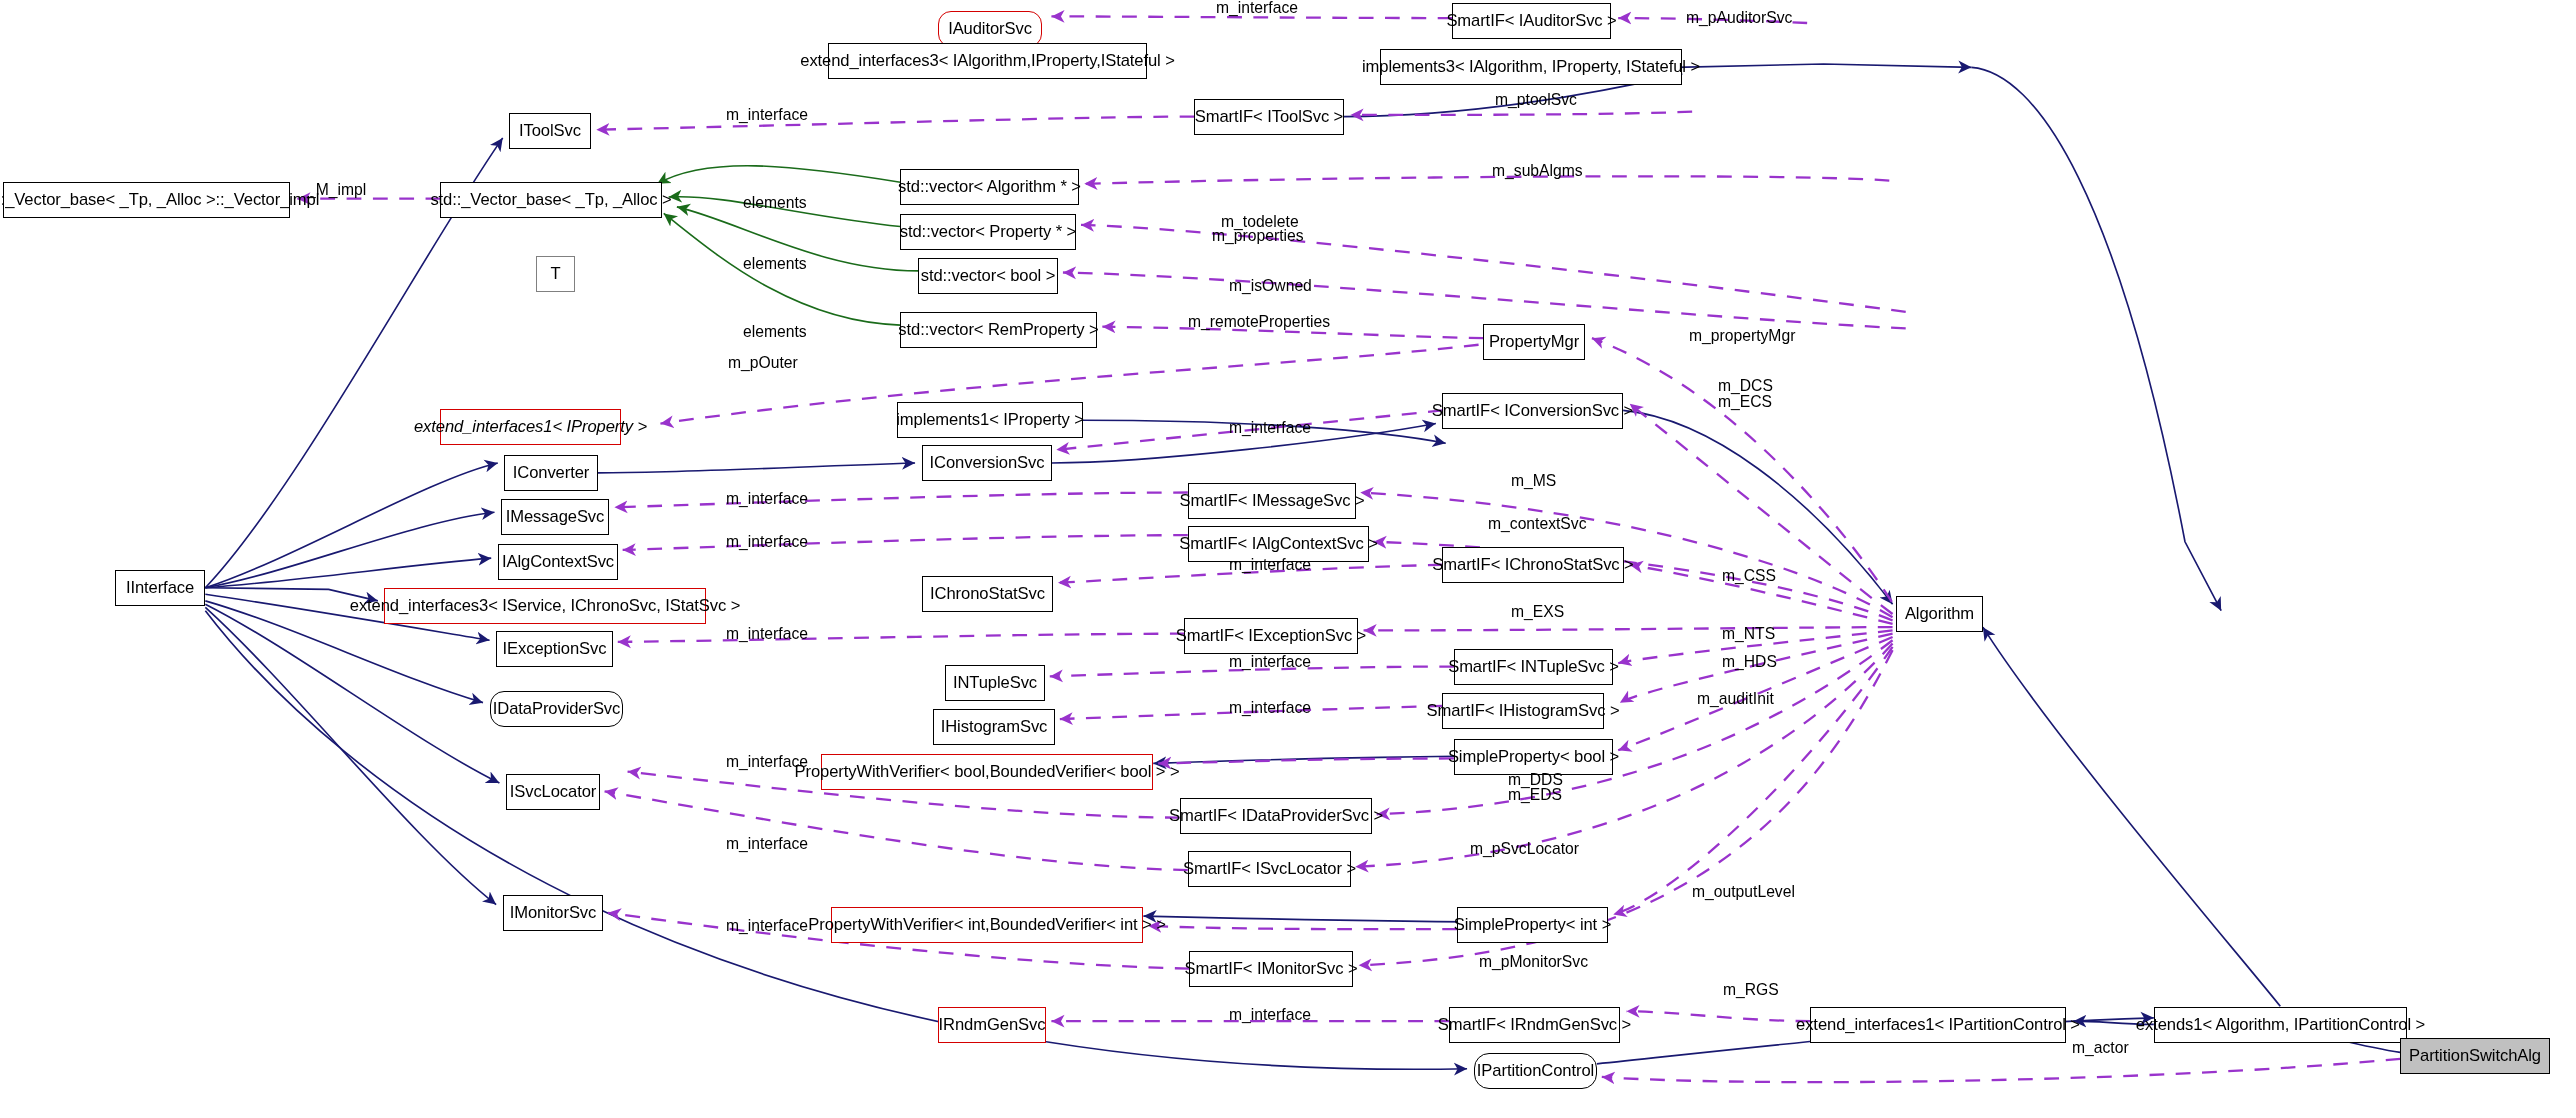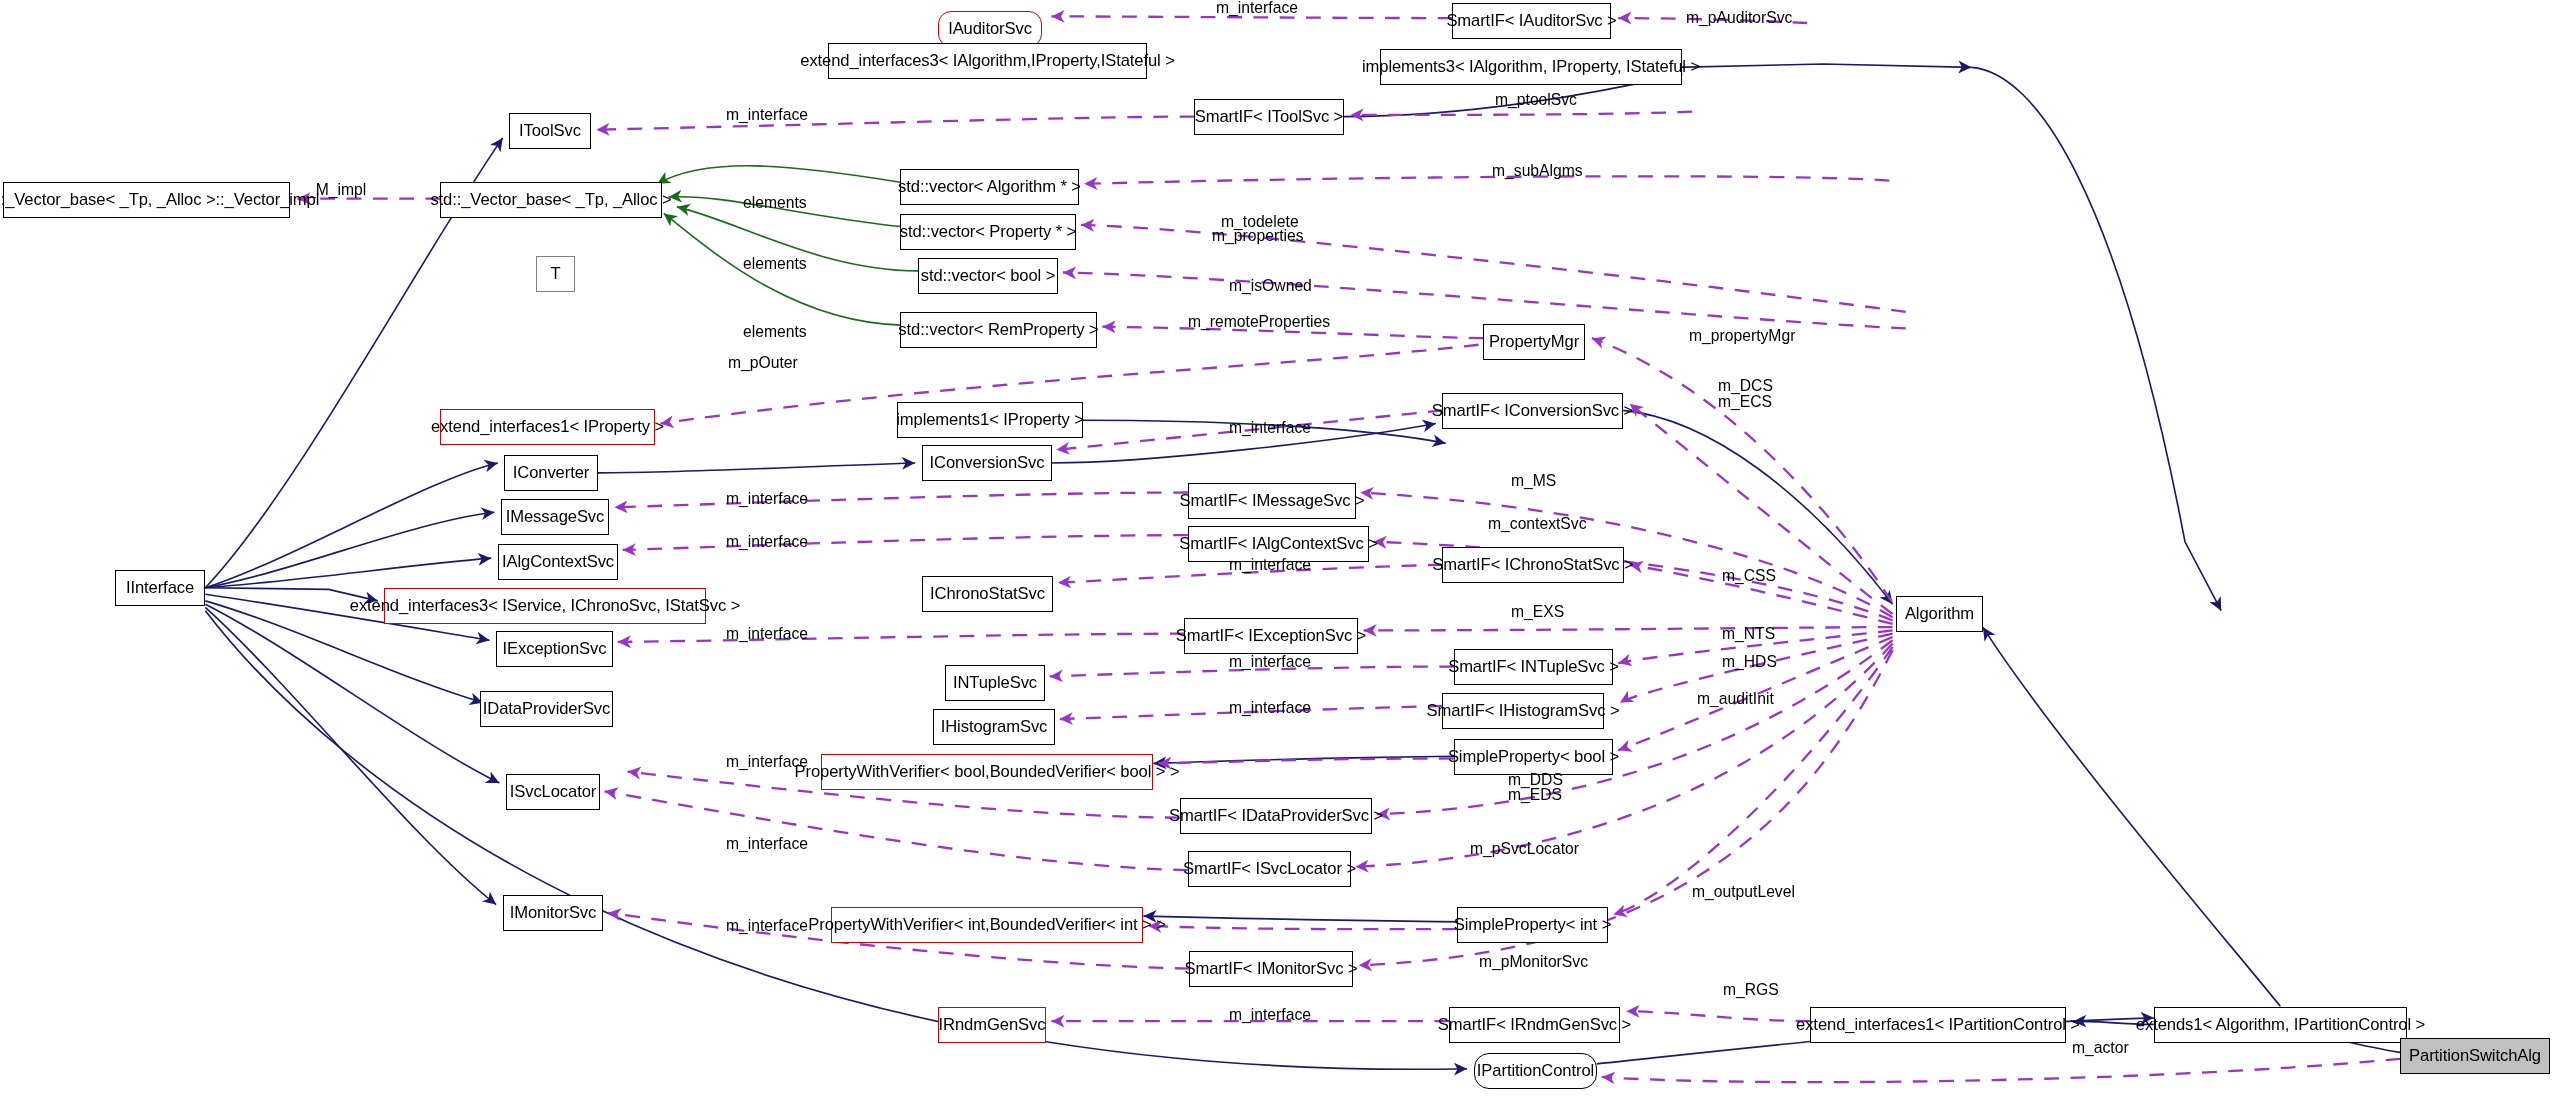--- a/index.html
+++ b/index.html
@@ -162,21 +162,21 @@
     </div>
     <div class="node" style="left: 918px; top: 258px; width: 140px; height: 36px;">
       <span>std::vector&lt; bool &gt;</span>
     </div>
     <div class="node" style="left: 900px; top: 312px; width: 197px; height: 36px;">
       <span>std::vector&lt; RemProperty &gt;</span>
     </div>
     <div class="node" style="left: 1483px; top: 324px; width: 102px; height: 36px;">
       <span>PropertyMgr</span>
     </div>
-    <div class="node red" style="left: 440px; top: 409px; width: 215px; height: 36px;">
+    <div class="node red" style="left: 440px; top: 409px; width: 181px; height: 36px; font-style: italic;">
       <span>extend_interfaces1&lt; IProperty &gt;</span>
     </div>
     <div class="node" style="left: 897px; top: 402px; width: 186px; height: 36px;">
       <span>implements1&lt; IProperty &gt;</span>
     </div>
     <div class="node" style="left: 1442px; top: 393px; width: 181px; height: 36px;">
       <span>SmartIF&lt; IConversionSvc &gt;</span>
     </div>
     <div class="node" style="left: 504px; top: 455px; width: 94px; height: 36px;">
       <span>IConverter</span>
@@ -210,21 +210,21 @@
     </div>
     <div class="node" style="left: 1184px; top: 618px; width: 174px; height: 36px;">
       <span>SmartIF&lt; IExceptionSvc &gt;</span>
     </div>
     <div class="node" style="left: 945px; top: 665px; width: 100px; height: 36px;">
       <span>INTupleSvc</span>
     </div>
     <div class="node" style="left: 1454px; top: 649px; width: 159px; height: 36px;">
       <span>SmartIF&lt; INTupleSvc &gt;</span>
     </div>
-    <div class="node" style="left: 480px; top: 691px; width: 133px; height: 36px;">
+    <div class="node" style="left: 490px; top: 691px; width: 133px; height: 36px; border-radius: 14px;">
       <span>IDataProviderSvc</span>
     </div>
     <div class="node" style="left: 933px; top: 709px; width: 122px; height: 36px;">
       <span>IHistogramSvc</span>
     </div>
     <div class="node" style="left: 1442px; top: 693px; width: 162px; height: 36px;">
       <span>SmartIF&lt; IHistogramSvc &gt;</span>
     </div>
     <div class="node red" style="left: 821px; top: 754px; width: 332px; height: 36px;">
       <span>PropertyWithVerifier&lt; bool,BoundedVerifier&lt; bool &gt; &gt;</span>

